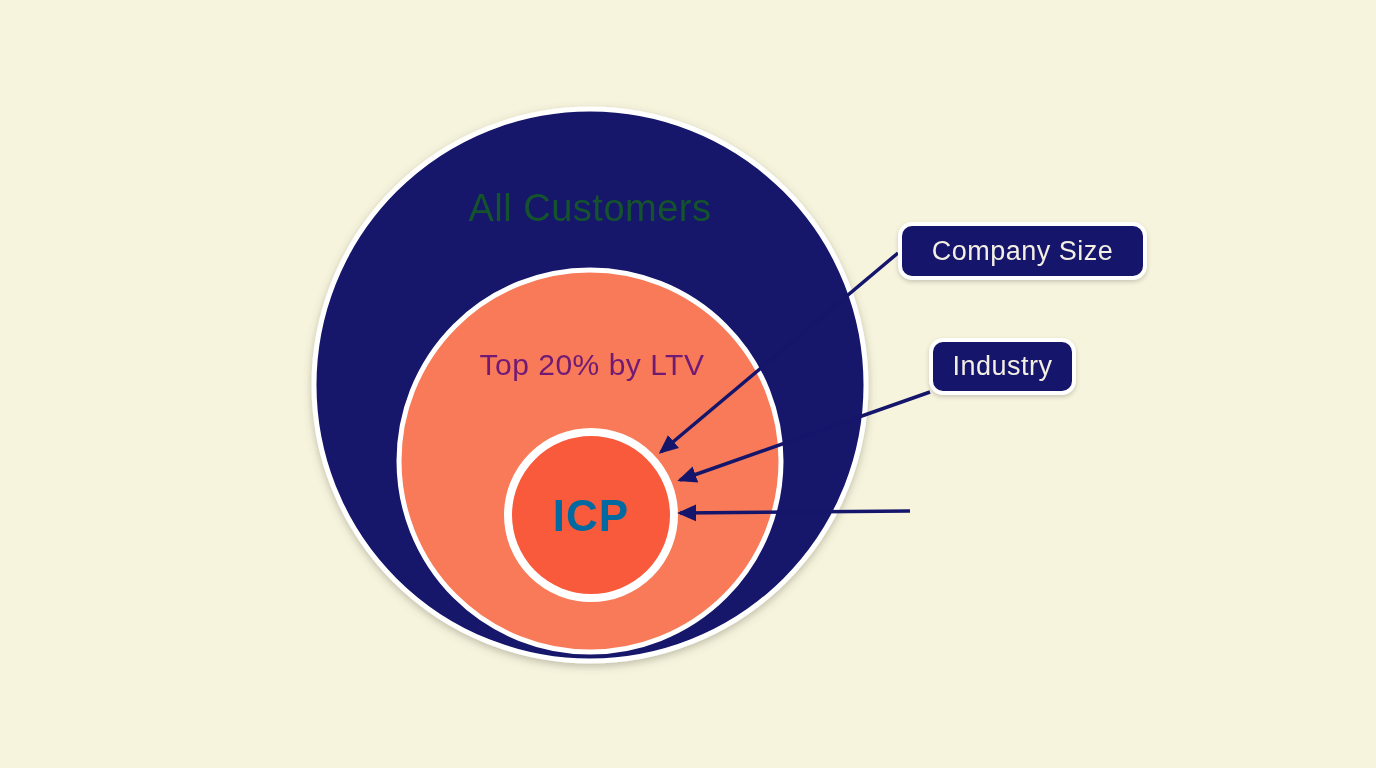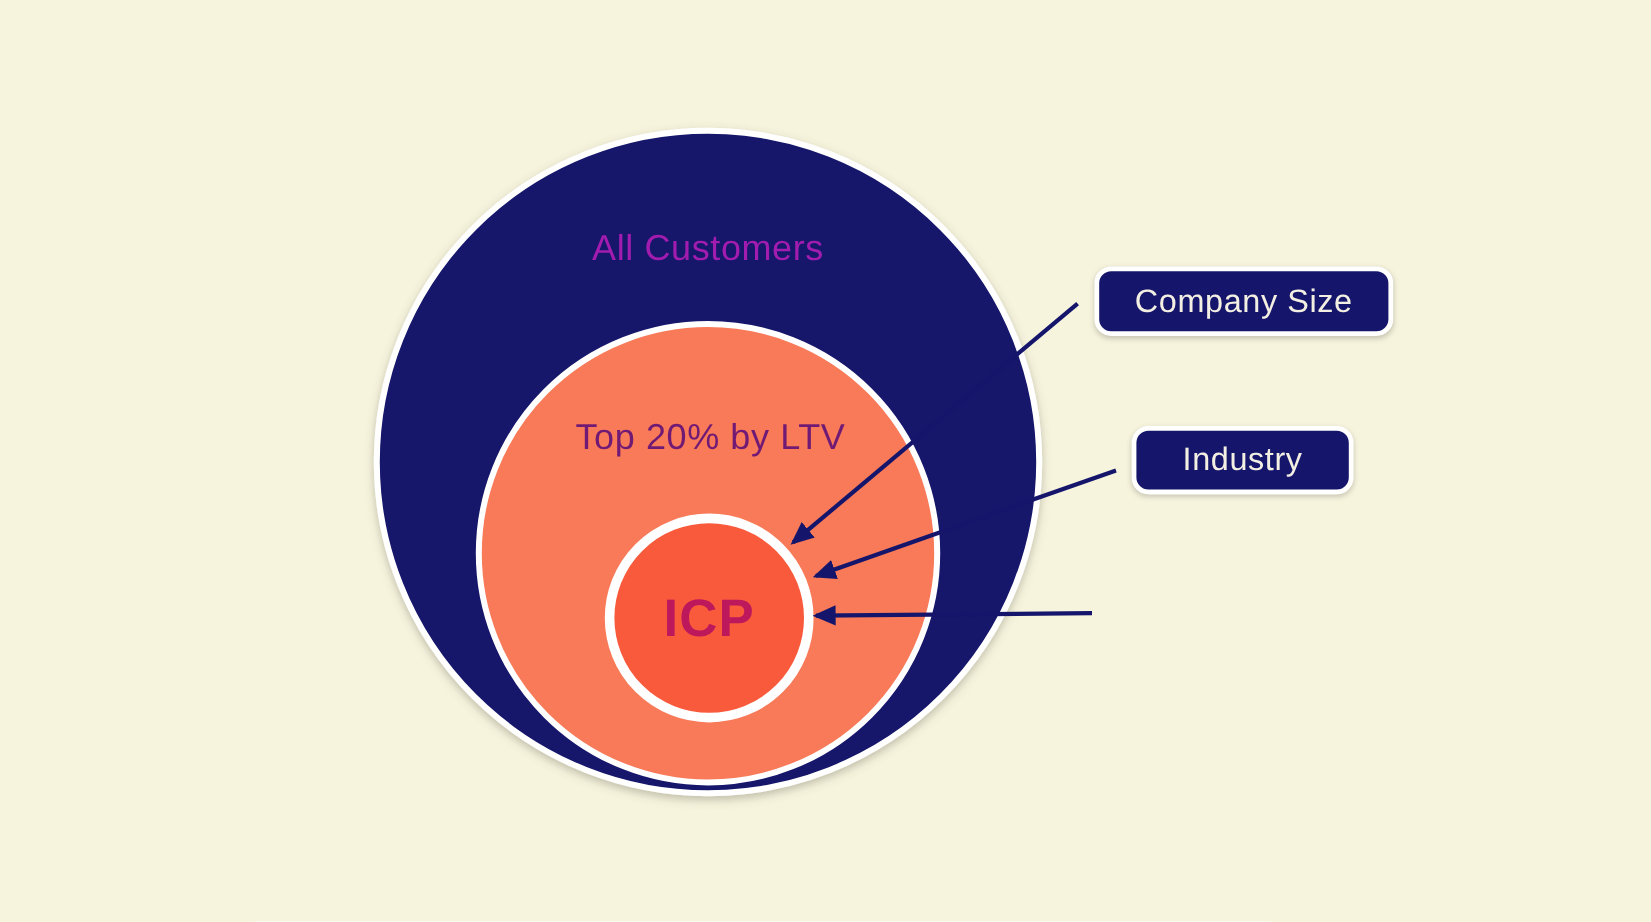--- a/index.html
+++ b/index.html
@@ -22,55 +22,54 @@
   .circle-label {
     position: absolute;
     transform: translate(-50%, -50%);
     white-space: nowrap;
     text-align: center;
     letter-spacing: 0.5px;
   }
   .label-outer {
     left: 590px;
     top: 208px;
-    font-size: 30px;
-    color: #a21caf;
+    font-size: 38px;
+    color: #14532d;
   }
   .label-middle {
     left: 592px;
     top: 365px;
     font-size: 30px;
     color: #701a75;
   }
   .label-inner {
     left: 591px;
     top: 516px;
     font-size: 44px;
     font-weight: 700;
     letter-spacing: 1px;
-    color: #be185d;
+    color: #0369a1;
   }
   .callout {
     position: absolute;
     box-sizing: border-box;
     background: #15166b;
     border: 4px solid #ffffff;
     border-radius: 14px;
     display: flex;
     align-items: center;
     justify-content: center;
     color: #f3efe3;
     font-size: 27px;
     letter-spacing: 0.5px;
     white-space: nowrap;
     box-shadow: 0 2px 4px rgba(70, 70, 60, 0.25);
-    margin-left: 14px;
   }
   .callout-company-size { left: 898px; top: 222px; width: 249px; height: 58px; }
-  .callout-industry     { left: 929px; top: 355px; width: 185px; height: 57px; }
+  .callout-industry     { left: 929px; top: 338px; width: 147px; height: 57px; }
   .callout-use-case     { left: 909px; top: 483px; width: 189px; height: 57px; }
 </style>
 </head>
 <body>
 
 <div class="stage">
 
   <svg width="1376" height="768" viewBox="0 0 1376 768">
     <defs>
       <marker id="arrowhead" viewBox="0 0 10 10" refX="8.5" refY="5" markerWidth="5.5" markerHeight="5.5" orient="auto-start-reverse">

